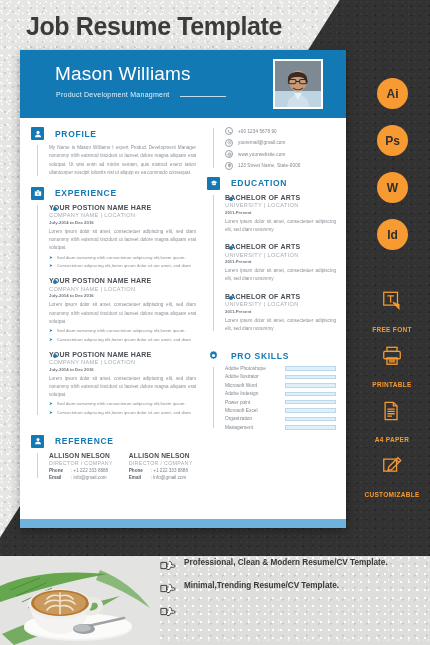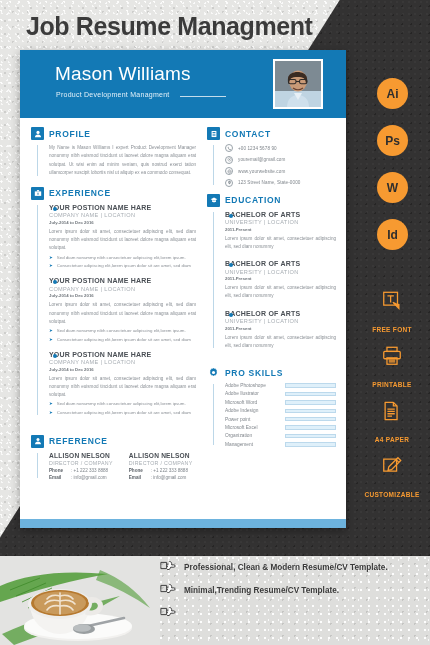--- a/index.html
+++ b/index.html
@@ -90,21 +90,21 @@
   .photo svg { display: block; }
 
   .resume-body {
     display: flex; padding: 9px 0 0 0; height: 402px;
   }
   .col-left { width: 185px; padding: 0 9px 0 11px; }
   .col-right { width: 141px; padding: 0 10px 0 2px; }
 
   
   .sec { margin-bottom: 7px; }
-  .sec-head { display: flex; align-items: center; gap: 5px; margin-bottom: 4px; }
+  .sec-head { display: flex; align-items: center; gap: 11px; margin-bottom: 4px; }
   .sec-icon {
     width: 13px; height: 13px; background: #1379b5;
     display: flex; align-items: center; justify-content: center;
     border-radius: 1px; flex: none;
   }
   .sec-icon svg { display: block; }
   .sec-title {
     font-size: 8.5px; font-weight: bold; color: #1379b5; letter-spacing: .7px;
   }
 
@@ -166,34 +166,34 @@
     position: absolute; width: 31px; height: 31px; border-radius: 50%;
     background: #f79a31; color: #2f2e2e;
     display: flex; align-items: center; justify-content: center;
     font-size: 12px; font-weight: bold;
   }
   .feature { position: absolute; width: 76px; text-align: center; color: #f79a31; }
   .feature .f-ico { display: block; margin: 0 auto 2px; }
   .feature .f-lbl { font-size: 6.5px; font-weight: bold; letter-spacing: .3px; }
 
   
-  .bb-row { position: absolute; display: flex; align-items: center; gap: 8px; }
+  .bb-row { position: absolute; display: flex; gap: 8px; }
   .bb-txt { font-size: 8.2px; font-weight: bold; color: #3a3a3a; }
 
   
   .coffee { position: absolute; left: 0; top: 556px; width: 160px; height: 89px; overflow: hidden; }
 </style>
 </head>
 <body>
 
 <div class="bg-paper"></div>
 <div class="bg-dark-diag"></div>
 <div class="bg-bottom-strip"></div>
 
-<div class="main-title">Job Resume Managment</div>
+<div class="main-title">Job Resume Template</div>
 <div class="title-underbar"></div>
 
 <div class="resume">
 
   <div class="resume-header">
     <div class="hdr-name">Mason Williams</div>
     <div class="hdr-role">Product Development Managment</div>
     <div class="hdr-rule"></div>
     <div class="photo">
       <svg width="46" height="46" viewBox="0 0 46 46">
@@ -333,31 +333,20 @@
               </div>
             </div>
           </div>
         </div>
       </div>
     </div>
 
     <div class="col-right">
 
       <div class="sec">
-        <div class="sec-head">
-          <span class="sec-icon">
-            <svg width="8" height="8" viewBox="0 0 10 10">
-                <rect x="2" y="1.2" width="6" height="7.6" fill="#fff"></rect>
-                <rect x="3.2" y="2.6" width="3.6" height="1.4" fill="#1379b5"></rect>
-                <rect x="3.2" y="5" width="3.6" height=".7" fill="#1379b5"></rect>
-                <rect x="3.2" y="6.3" width="3.6" height=".7" fill="#1379b5"></rect>
-              </svg>
-          </span>
-          <span class="sec-title">CONTACT</span>
-        </div>
         <div class="indent">
           <span class="tl-line"></span>
           <div class="contact-row">
             <span class="c-ico">
               <svg width="5" height="5" viewBox="0 0 8 8">
                   <path d="M1.6 1.2l1.3.5-.5 1.1c.6 1.2 1.4 2 2.6 2.6l1.1-.5.5 1.3c-.3.5-1 .6-1.6.4C3.3 6 2 4.7 1.2 2.8c-.2-.6-.1-1.3.4-1.6z" fill="#8d959b"></path>
                 </svg>
             </span>
             <span class="c-txt">+00 1234 5678 90</span>
           </div>

